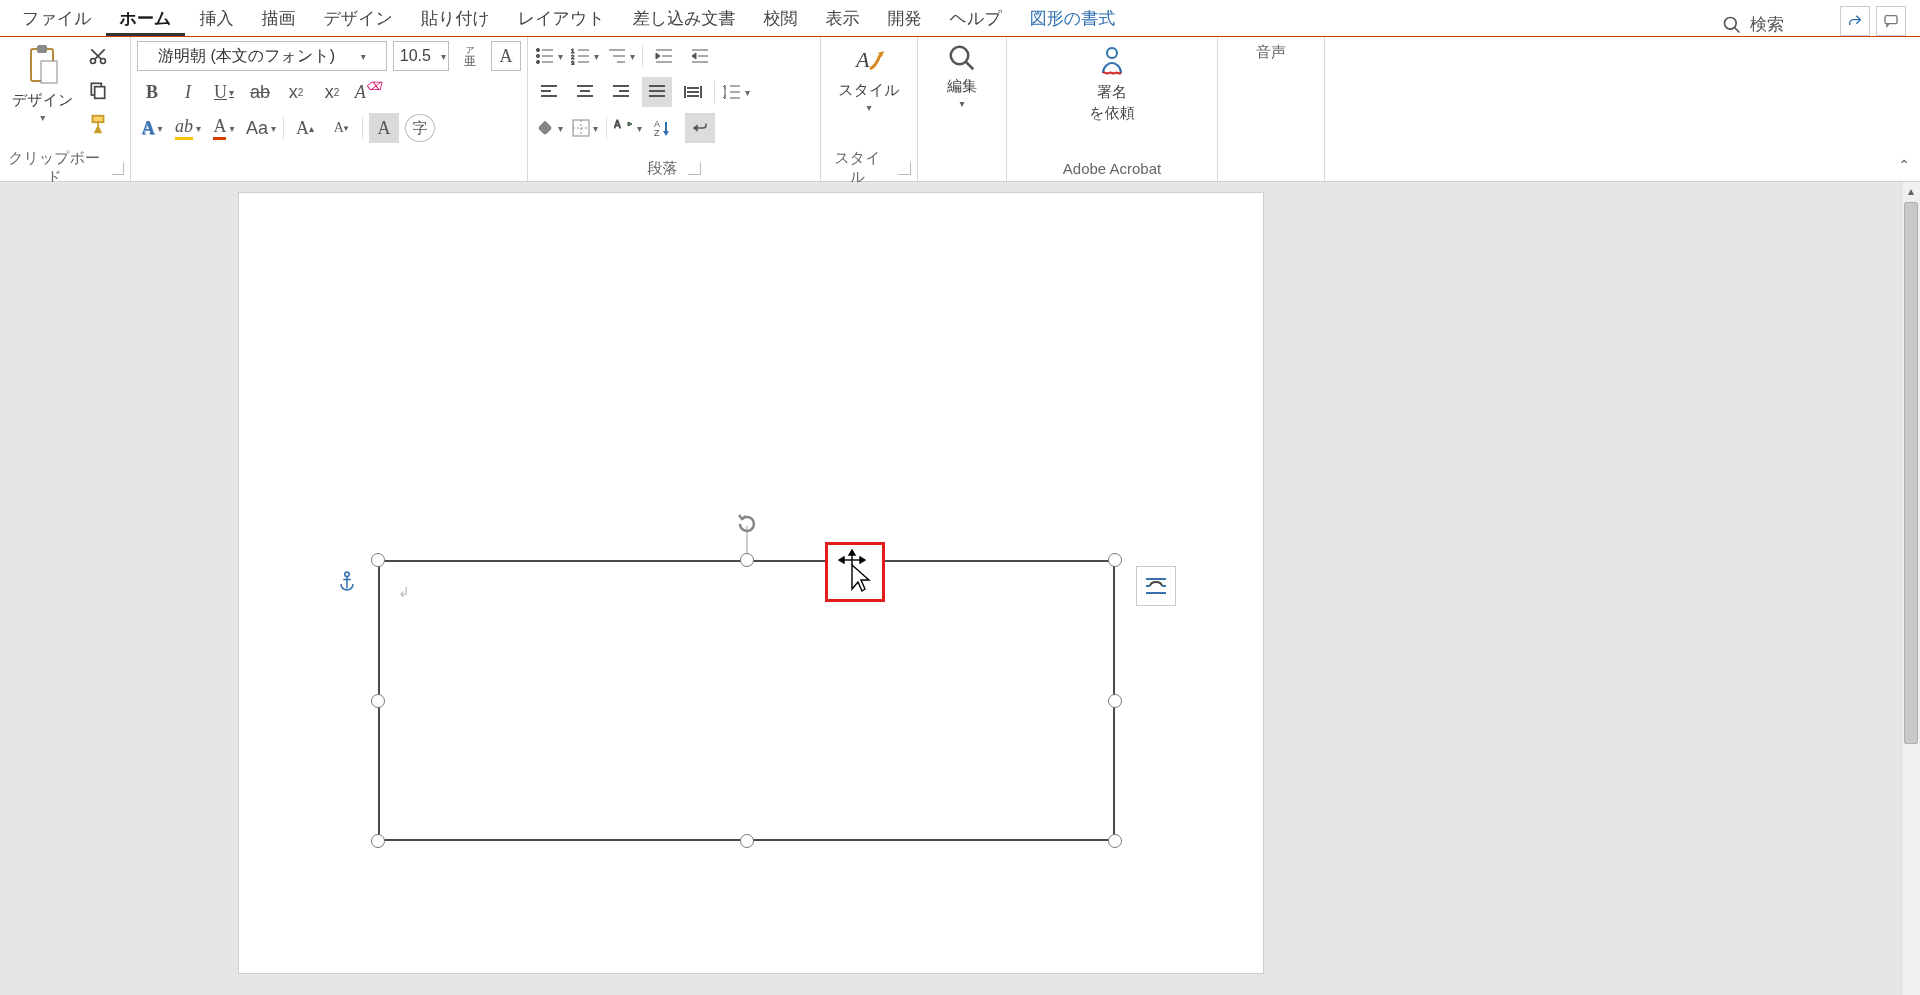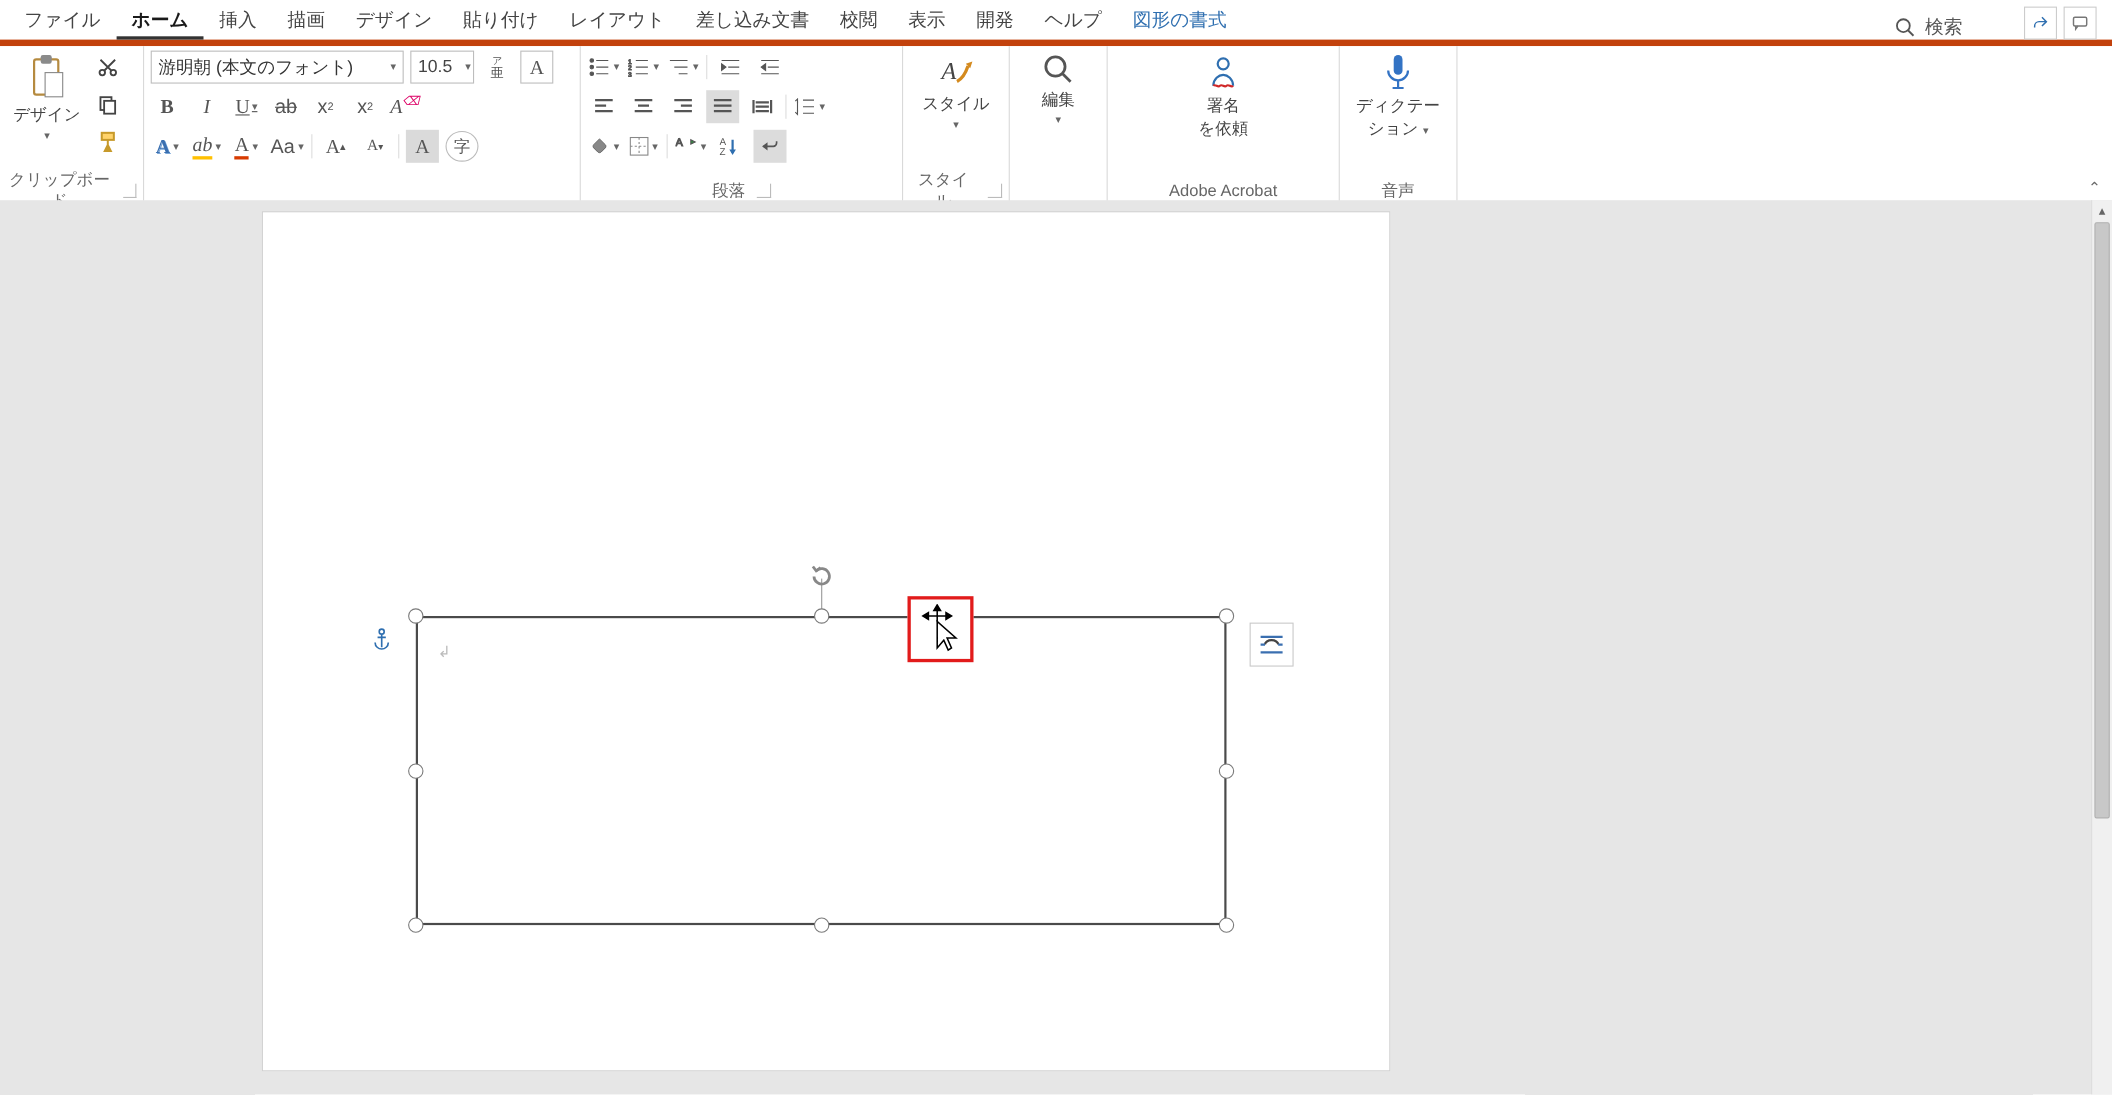--- a/index.html
+++ b/index.html
@@ -1,19 +1,19 @@
 <!DOCTYPE html>
 <html><head>
 <meta charset="utf-8">
 <style>
   html,body{margin:0;padding:0;font-family:"Yu Gothic UI","Meiryo",sans-serif;font-size:13px;color:#444;background:#fff;user-select:none;}
   body{width:1920px;height:995px;overflow:hidden;position:relative;}
 
   
-  .tabstrip{height:36px;display:flex;align-items:flex-end;padding:0 8px;border-bottom:6px solid #c2410c;text-align:right;}
+  .tabstrip{height:36px;display:flex;align-items:flex-end;padding:0 8px;border-bottom:1px solid #c2410c;text-align:right;}
   .tab{padding:6px 14px 6px;font-size:17px;color:#444;}
   .tab.active{color:#1a1a1a;font-weight:600;border-bottom:3px solid #333;padding-bottom:3px;}
   .tab.context{color:#2f6fb0;margin-top:24px;}
   .tabstrip .spacer{flex:1;}
   .search{display:flex;align-items:center;gap:8px;font-size:17px;color:#555;padding:0 16px;}
   .search svg{width:20px;height:20px;}
   .titlebtns{display:flex;gap:6px;align-items:center;margin-left:40px;margin-right:6px;}
   .titlebtn{width:28px;height:28px;border:1px solid #ccc;display:flex;align-items:center;justify-content:center;color:#2f6fb0;}
   .titlebtn svg{width:16px;height:16px;}
 
@@ -22,21 +22,21 @@
   .group{display:flex;flex-direction:column;border-right:1px solid #d9d9d9;padding:4px 6px 2px;}
   .group-body{flex:1;display:flex;align-items:flex-start;gap:4px;}
   .group-label{height:22px;font-size:15px;color:#666;text-align:center;display:flex;align-items:center;justify-content:center;gap:6px;}
   .launcher{width:12px;height:12px;border:1px solid #bbb;border-top:none;border-left:none;transform:skewX(0deg);display:inline-block;margin-left:4px;}
   .bigbtn{display:flex;flex-direction:column;align-items:center;justify-content:center;gap:4px;padding:2px 6px;min-width:52px;}
   .bigbtn .lbl{font-size:15px;text-align:center;line-height:1.15;}
   .rows{display:flex;flex-direction:column;gap:4px;justify-content:center;}
   .row{display:flex;align-items:center;gap:6px;}
   .ctl{height:28px;min-width:28px;display:flex;align-items:center;justify-content:center;font-size:18px;color:#555;border:1px solid transparent;position:relative;}
   .ctl.box{border:1px solid #bdbdbd;height:28px;}
-  .fontname{width:216px;border:1px solid #bdbdbd;height:28px;display:flex;align-items:center;padding:0 6px;font-size:16px;color:#333;justify-content:space-between;}
+  .fontname{width:216px;border:1px solid #bdbdbd;height:28px;display:flex;align-items:center;padding:0 20px;font-size:16px;color:#333;justify-content:space-between;}
   .fontsize{width:48px;border:1px solid #bdbdbd;height:28px;display:flex;align-items:center;padding:0 2px 0 6px;font-size:16px;justify-content:space-between;}
   .chev{font-size:10px;color:#666;}
   .underline-red{border-bottom:3px solid #d83b01;}
   .underline-yellow{border-bottom:3px solid #ffc000;}
   .collapse-caret{position:absolute;right:10px;bottom:8px;color:#666;font-size:14px;}
 
   svg{display:block;}
 
   
   .docwrap{position:absolute;top:182px;left:0;right:0;bottom:0;background:#e6e6e6;}
@@ -403,34 +403,20 @@
         <span class="lbl">署名</span>
         <span class="lbl">を依頼</span>
       </div>
     </div>
     <div class="group-label">
         <span>Adobe Acrobat</span>
       </div>
   </div>
 
   <div class="group" style="width:94px">
-    <div class="group-body" style="justify-content:center;">
-      <div class="bigbtn">
-        <span>
-            <svg width="28" height="36" viewBox="0 0 28 36" fill="#3373c4">
-              <rect x="10" y="2" width="8" height="18" rx="4"></rect>
-              <path d="M5 16a9 9 0 0018 0" fill="none" stroke="#3373c4" stroke-width="2"></path>
-              <line x1="14" y1="25" x2="14" y2="32" stroke="#3373c4" stroke-width="2"></line>
-              <line x1="9" y1="32" x2="19" y2="32" stroke="#3373c4" stroke-width="2"></line>
-            </svg>
-          </span>
-        <span class="lbl">ディクテー</span>
-        <span class="lbl"><span>ション</span> <span class="chev">▾</span></span>
-      </div>
-    </div>
     <div class="group-label">
         <span>音声</span>
       </div>
   </div>
 
   <div class="collapse-caret">⌃</div>
 </div>
 
 <div class="docwrap">
   <div class="page"></div>

